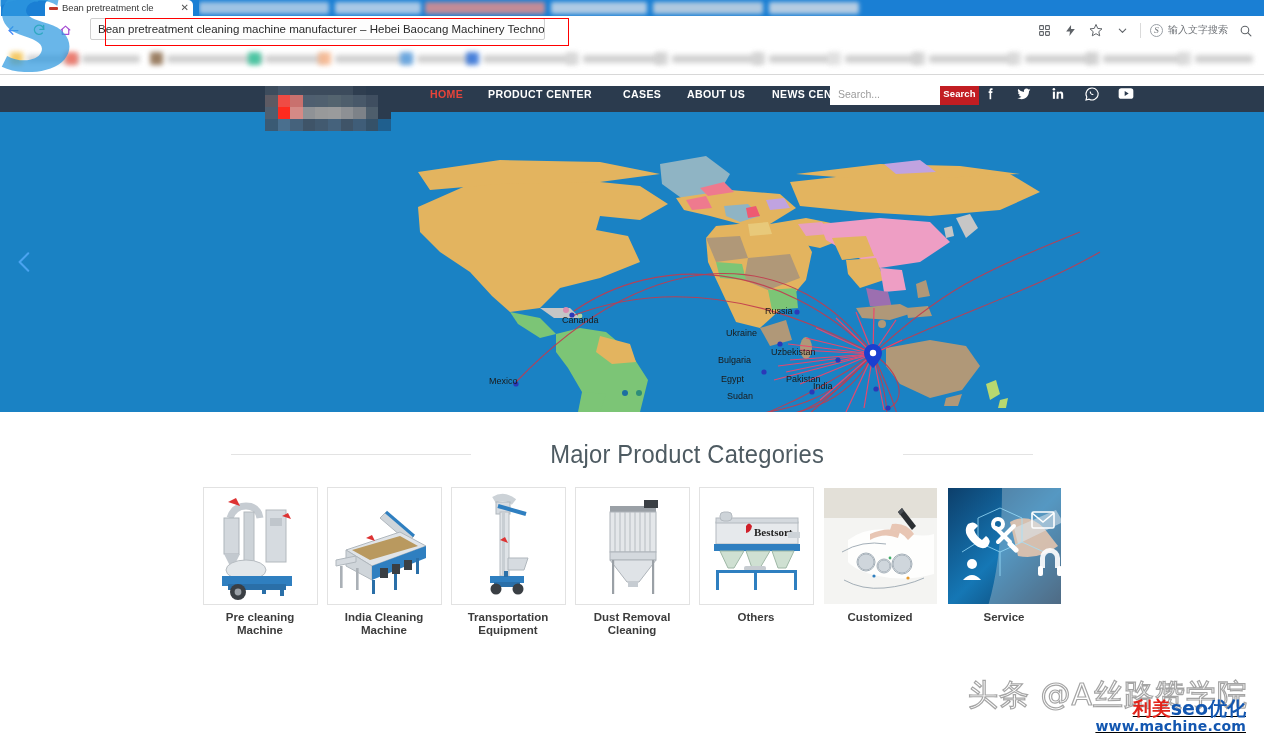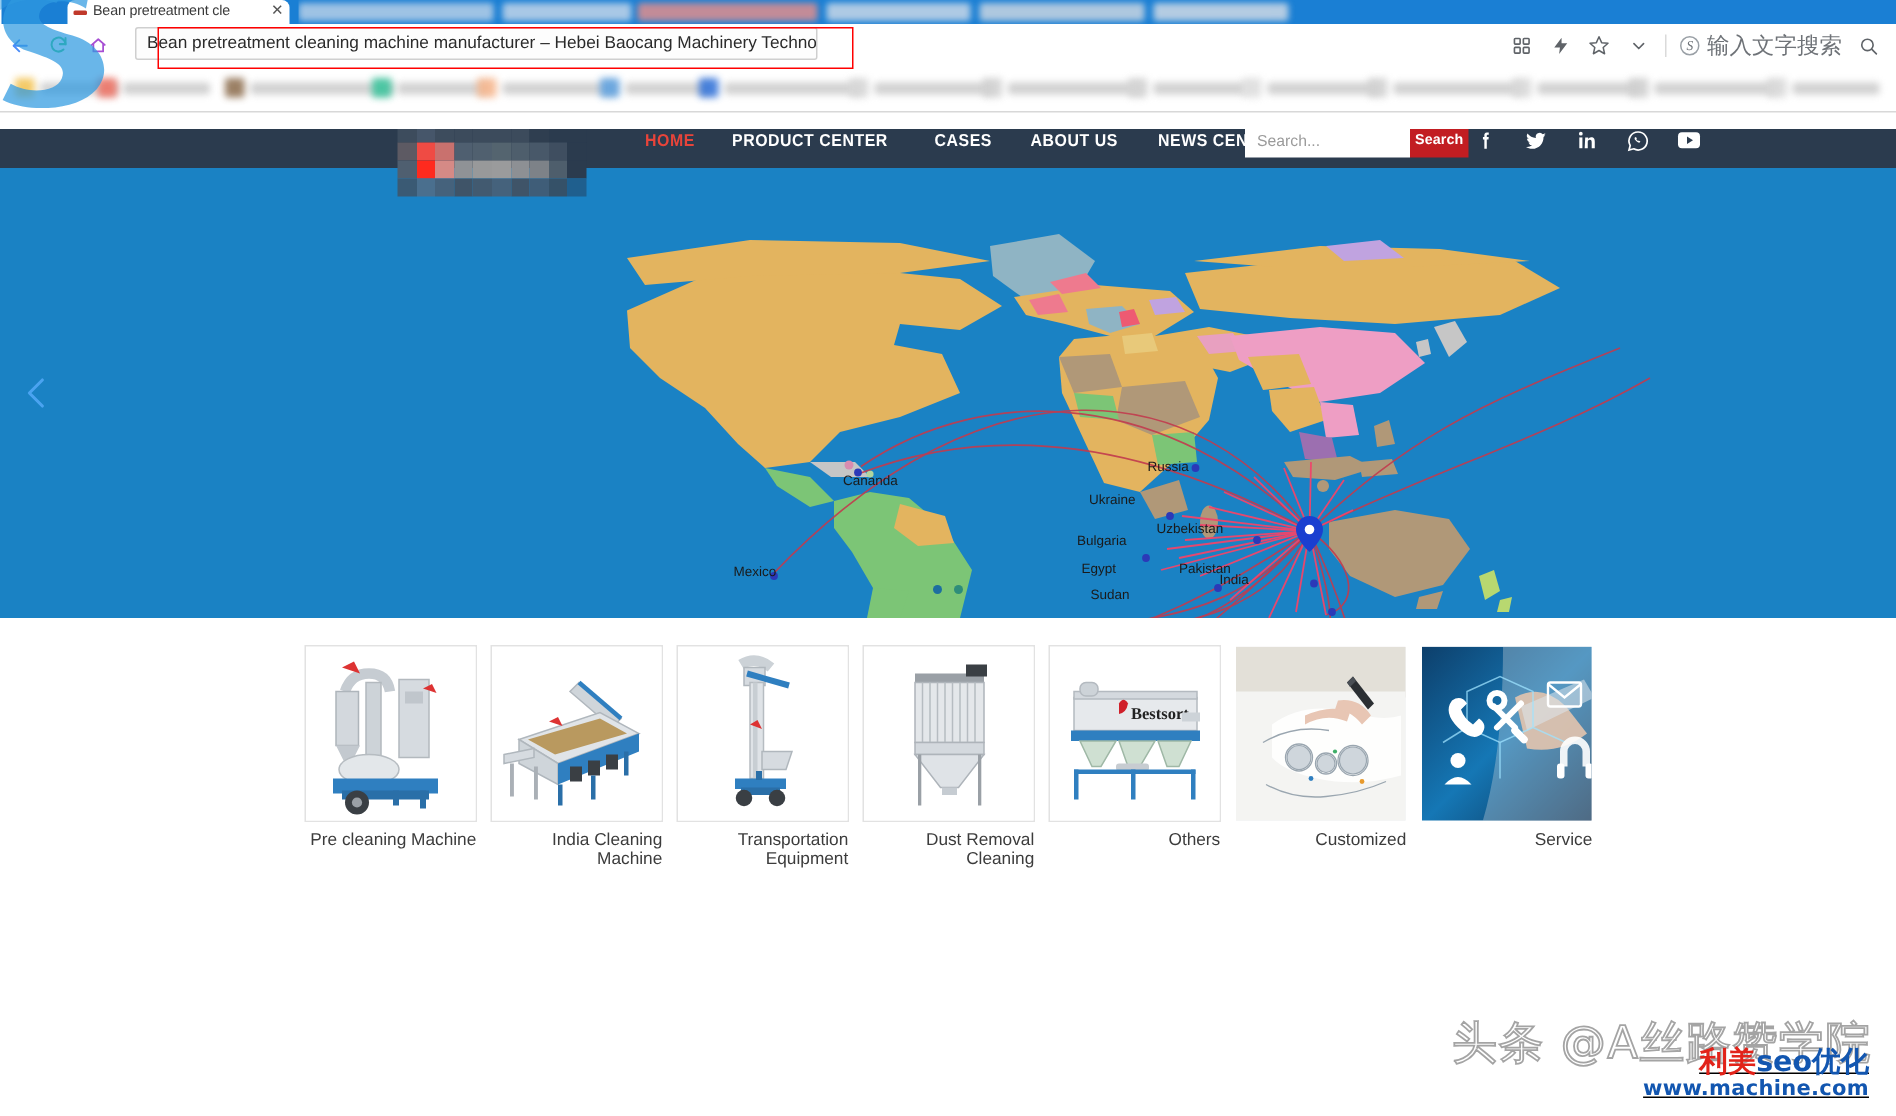--- a/index.html
+++ b/index.html
@@ -180,21 +180,21 @@
   .cn-logo {
     width: 13px; height: 13px;
     border-radius: 50%;
     border: 1.2px solid #9aa0a6;
     color: #6b7075;
     font-size: 9px;
     display: flex; align-items: center; justify-content: center;
     font-family: "Liberation Serif", serif;
     font-style: italic;
   }
-  .cn-text { font-size: 15px; color: #6f7378; white-space: nowrap; }
+  .cn-text { font-size: 10px; color: #6f7378; white-space: nowrap; }
 
   
   .bookmarks {
     position: absolute;
     top: 44px; left: 0;
     width: 1264px; height: 30px;
     background: #ffffff;
     overflow: hidden;
   }
   .bm {
@@ -399,24 +399,24 @@
     width: 115px;
     height: 118px;
     border: 1px solid #e2e2e2;
     background: #ffffff;
     overflow: hidden;
     position: relative;
   }
   .card-img.photo { border-color: transparent; }
   .card-label {
     margin-top: 6px;
-    text-align: right;
+    text-align: center;
     font-size: 11.5px;
     color: #3c3c3c;
-    font-weight: normal;
+    font-weight: bold;
     line-height: 1.15;
     font-family: "Liberation Sans Narrow", "Liberation Sans", sans-serif;
   }
 
   
   .tt-watermark {
     position: absolute;
     right: 16px; bottom: 28px;
     font-size: 30px;
     color: rgba(255,255,255,0.0);
@@ -852,20 +852,25 @@
         </svg>
       </div>
 
       <div class="dots" id="dots">
           <span class="dot" style="background: rgb(29, 110, 160);"></span>
           <span class="dot" style="background: rgb(46, 141, 122);"></span>
         </div>
     </div>
 
     <div class="section">
+      <div class="sec-head">
+        <div class="sec-rule" style="width:240px;margin-right:72px"></div>
+        <div class="sec-title">Major Product Categories</div>
+        <div class="sec-rule" style="width:130px;margin-left:72px"></div>
+      </div>
 
       <div class="cards" id="cards">
           <div class="card">
             <div class="card-img">
     <svg viewBox="0 0 115 118" width="115" height="118">
       <rect width="115" height="118" fill="#fff"></rect>
       <path d="M26 30 q4-12 16-12 q12 0 14 12" fill="none" stroke="#c6ccd2" stroke-width="7"></path>
       <rect x="20" y="30" width="15" height="36" fill="#d3d8dd" stroke="#aeb5bb"></rect>
       <path d="M20 66 l7 14 h2 l7-14z" fill="#c3c9cf"></path>
       <rect x="40" y="24" width="10" height="50" fill="#cdd3d8" stroke="#b3b9be"></rect>

